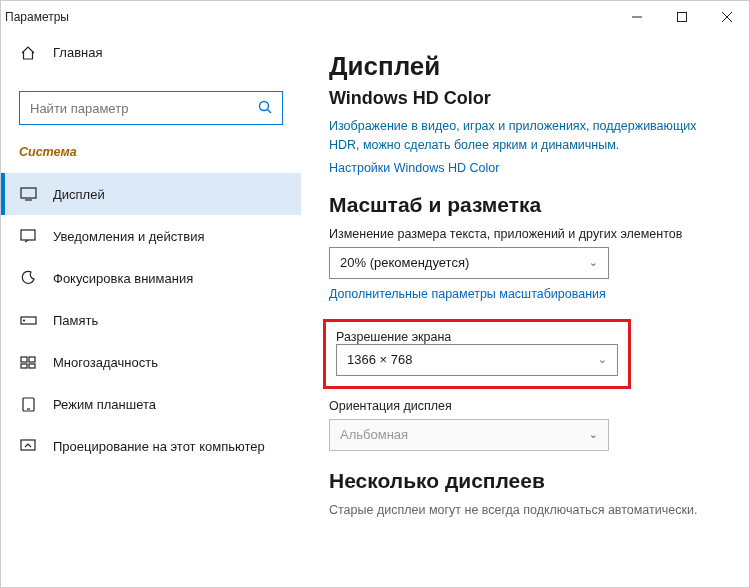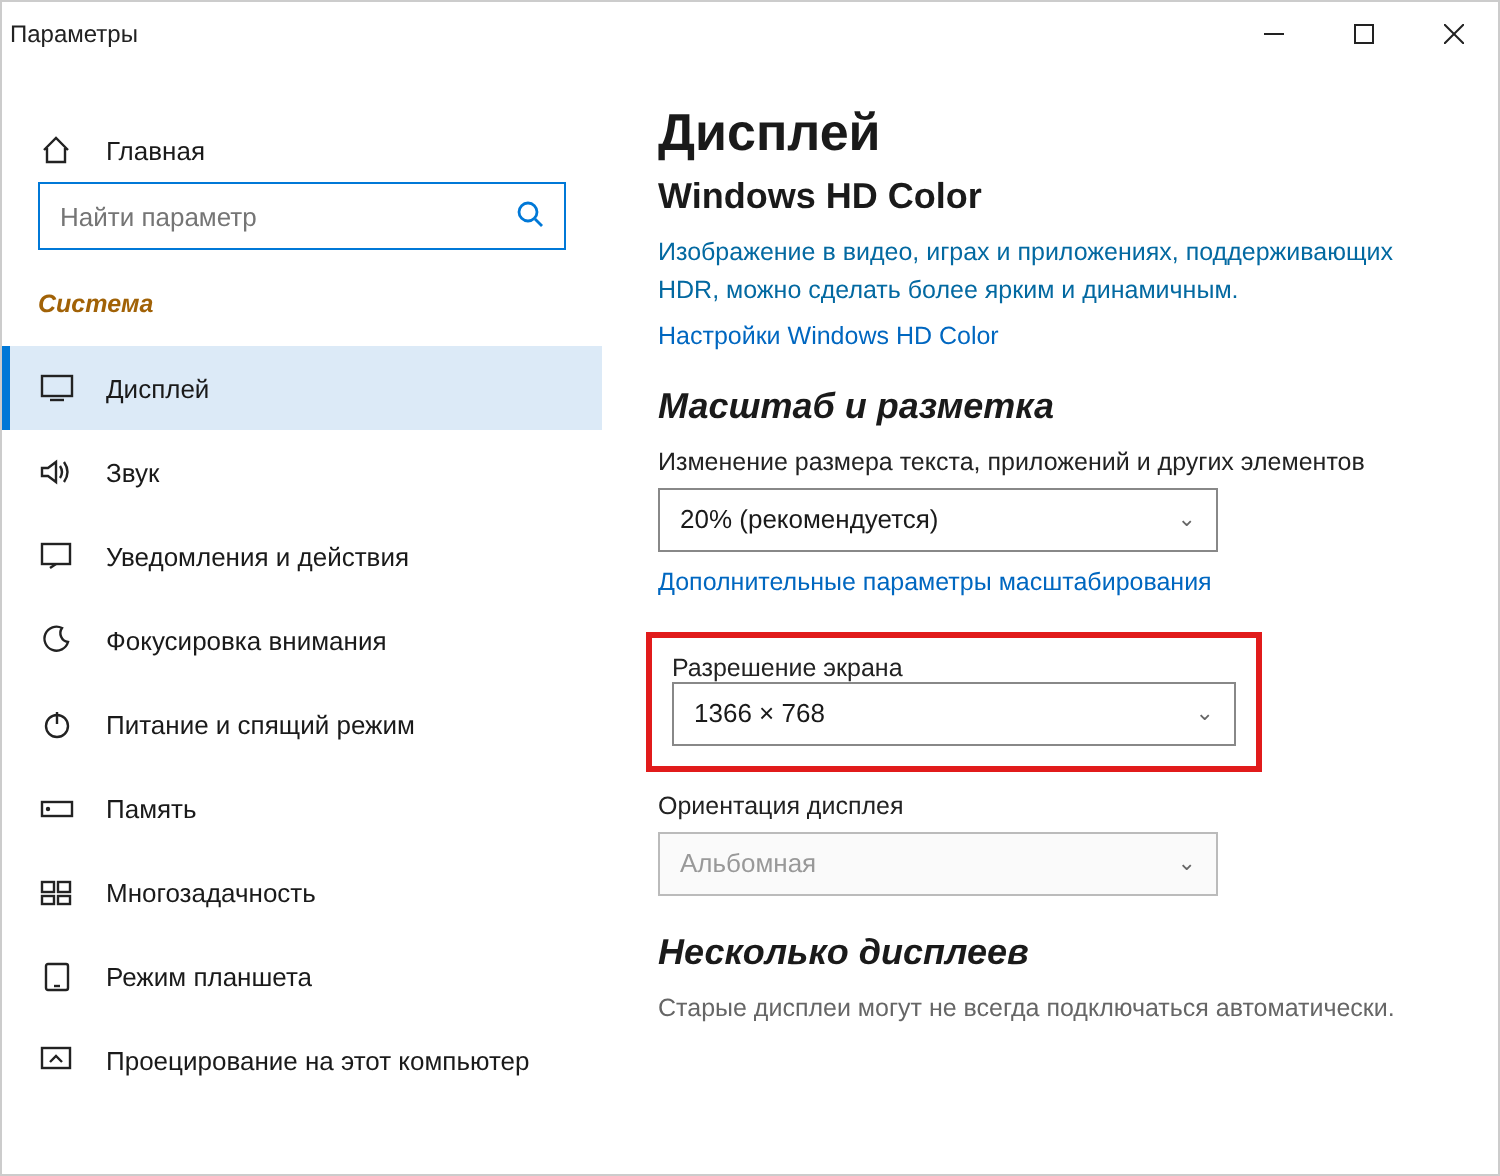--- a/index.html
+++ b/index.html
@@ -4,38 +4,38 @@
 <style>
 * { box-sizing: border-box; margin: 0; padding: 0; }
 body { font-family: "Segoe UI", Arial, sans-serif; font-size: 13px; color: #1a1a1a; background: #fff; width: 750px; height: 588px; overflow: hidden; border: 1px solid #ccc; }
 .titlebar { display: flex; align-items: center; height: 32px; padding-left: 4px; }
 .titlebar-title { font-size: 12px; color: #222; flex: 1; }
 .win-controls { display: flex; height: 32px; }
 .win-btn { width: 45px; display: flex; align-items: center; justify-content: center; }
 .win-btn svg { stroke: #222; }
 .body { display: flex; height: calc(100% - 32px); }
 .sidebar { width: 300px; padding-top: 12px; display: flex; flex-direction: column; }
-.home-row { display: flex; align-items: flex-end; height: 38px; padding-left: 18px; gap: 16px; }
+.home-row { display: flex; align-items: flex-start; height: 38px; padding-left: 18px; gap: 16px; }
 .home-row span.icon { width: 18px; display: flex; justify-content: center; }
 .search-wrap { padding: 8px 18px 14px 18px; }
 .search { border: 1px solid #0078d7; height: 34px; display: flex; align-items: center; padding: 0 10px; }
 .search input { border: none; outline: none; flex: 1; font-size: 13px; background: transparent; }
 .search-icon { color: #0078d7; }
 .section-title { font-size: 12.5px; color: #a16207; font-weight: 600; padding: 6px 18px 14px 18px; font-style: italic; }
 .nav { display: flex; flex-direction: column; }
 .nav-item { display: flex; align-items: center; height: 42px; padding-left: 18px; gap: 16px; cursor: default; position: relative; font-size: 13px; }
 .nav-item.active { background: #dceaf7; }
 .nav-item.active::before { content: ""; position: absolute; left: 0; top: 0; bottom: 0; width: 4px; background: #0078d7; }
 .nav-item .icon { width: 18px; display: flex; justify-content: center; color: #222; }
 .content { flex: 1; padding: 18px 28px 0 28px; overflow: hidden; position: relative; }
 .h1 { font-size: 26px; font-weight: 600; margin-bottom: 4px; }
 .h2 { font-size: 18px; font-weight: 600; margin-top: 6px; margin-bottom: 8px; }
 .desc { font-size: 12.5px; color: #0369a1; line-height: 1.5; margin-bottom: 6px; }
 .link { color: #0067c0; font-size: 12.5px; cursor: default; display: block; margin-bottom: 18px; }
-.section-h { font-size: 18px; font-weight: 600; margin-bottom: 10px; margin-top: 6px; font-style: italic; }
+.section-h { font-size: 21px; font-weight: 600; margin-bottom: 10px; margin-top: 6px; }
 .label { font-size: 12.5px; color: #222; margin-bottom: 6px; }
 .dropdown { border: 1px solid #888; height: 32px; width: 280px; display: flex; align-items: center; padding: 0 10px; justify-content: space-between; font-size: 13px; margin-bottom: 8px; background: #fff; }
 .dropdown.disabled { color: #999; border-color: #bbb; background: #fafafa; }
 .chev { color: #666; font-size: 11px; }
 .highlight-box { border: 3px solid #e11b1b; padding: 8px 10px 10px 10px; margin-bottom: 10px; width: 308px; margin-left: -6px; }
 .highlight-box .label { margin-bottom: 0; }
 .highlight-box .dropdown { width: 282px; margin-bottom: 0; }
 .link2 { color: #0067c0; font-size: 12.5px; display: block; margin: 6px 0 18px 0; }
 .final-desc { font-size: 12.5px; color: #666; margin-top: 4px; }
 </style>
@@ -90,51 +90,33 @@
             <svg width="17" height="14" viewBox="0 0 17 14" fill="none" stroke="#222" stroke-width="1.2">
               <rect x="1" y="1" width="15" height="10"></rect>
               <line x1="5" y1="13" x2="12" y2="13"></line>
             </svg>
           </span>
         <span>Дисплей</span>
       </div>
       <div class="nav-item">
         <span class="icon">
             <svg width="16" height="14" viewBox="0 0 16 14" fill="none" stroke="#222" stroke-width="1.2">
-              <path d="M1 5 H4 L8 2 V12 L4 9 H1 Z"></path>
-              <path d="M10 4 Q12 7 10 10 M12 2 Q15.5 7 12 12"></path>
-            </svg>
-          </span>
-        <span>Звук</span>
-      </div>
-      <div class="nav-item">
-        <span class="icon">
-            <svg width="16" height="14" viewBox="0 0 16 14" fill="none" stroke="#222" stroke-width="1.2">
               <rect x="1" y="1" width="14" height="10"></rect>
               <path d="M5 13 L8 11"></path>
             </svg>
           </span>
         <span>Уведомления и действия</span>
       </div>
       <div class="nav-item">
         <span class="icon">
             <svg width="16" height="16" viewBox="0 0 16 16" fill="none" stroke="#222" stroke-width="1.2">
               <path d="M11 2 A6 6 0 1 0 14 9 A4.5 4.5 0 0 1 11 2 Z"></path>
             </svg>
           </span>
         <span>Фокусировка внимания</span>
-      </div>
-      <div class="nav-item">
-        <span class="icon">
-            <svg width="15" height="15" viewBox="0 0 15 15" fill="none" stroke="#222" stroke-width="1.2">
-              <circle cx="7.5" cy="8" r="5.5"></circle>
-              <line x1="7.5" y1="1" x2="7.5" y2="7"></line>
-            </svg>
-          </span>
-        <span>Питание и спящий режим</span>
       </div>
       <div class="nav-item">
         <span class="icon">
             <svg width="17" height="12" viewBox="0 0 17 12" fill="none" stroke="#222" stroke-width="1.2">
               <rect x="1" y="3" width="15" height="7"></rect>
               <circle cx="4" cy="6.5" r="0.5" fill="#222"></circle>
             </svg>
           </span>
         <span>Память</span>
       </div>

